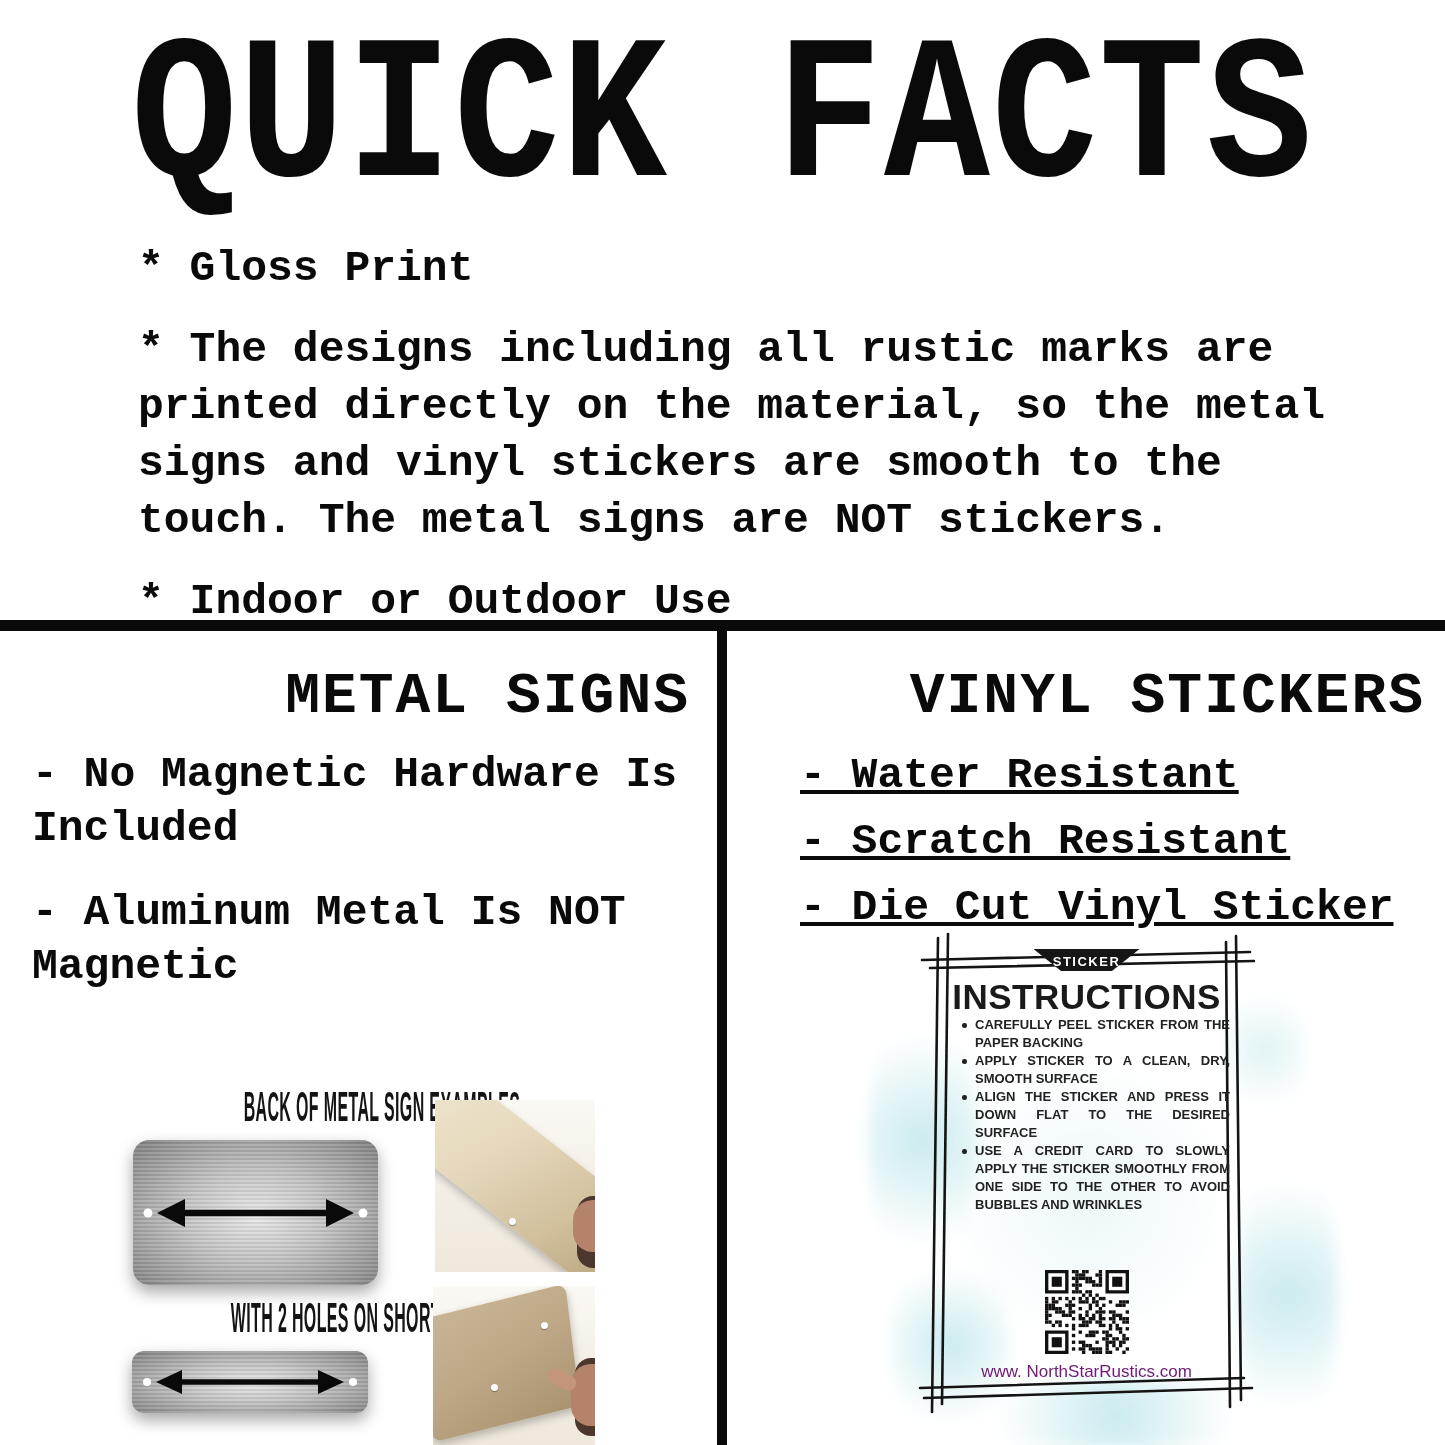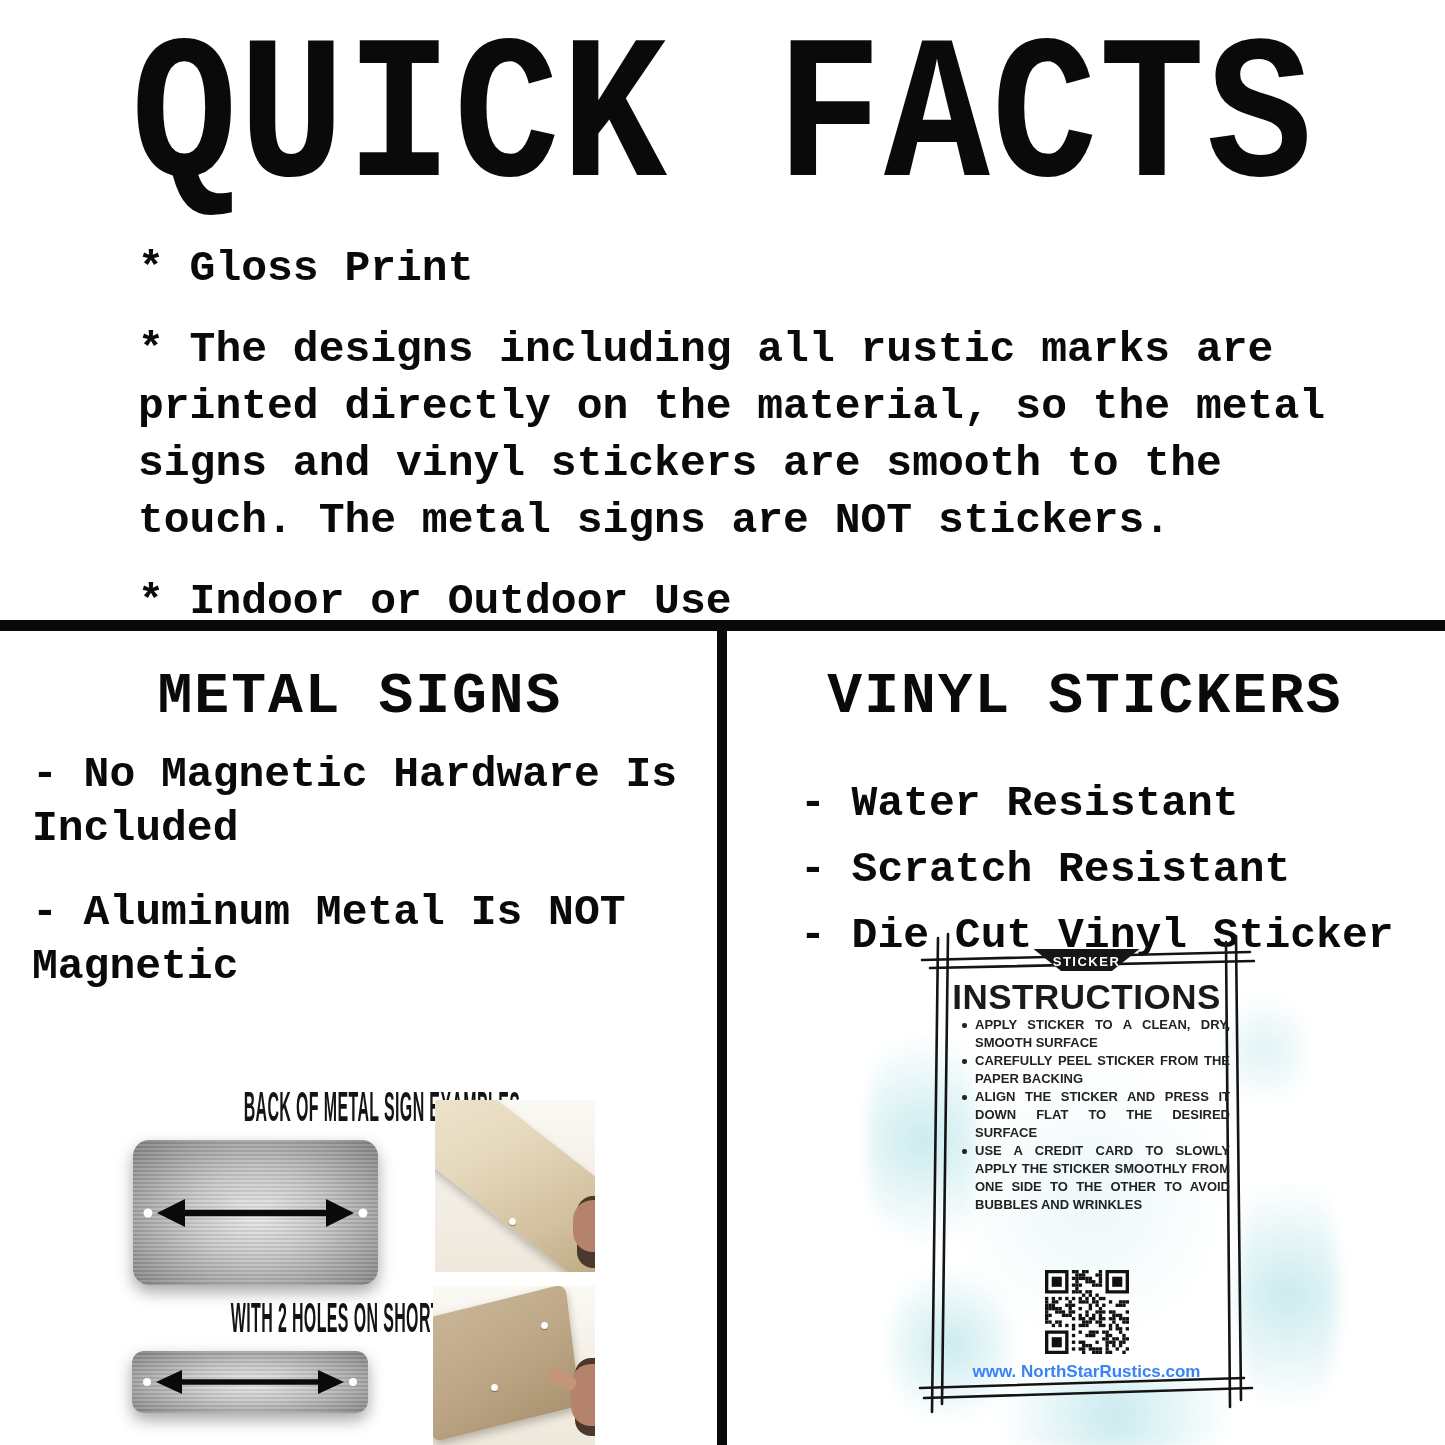--- a/index.html
+++ b/index.html
@@ -11,27 +11,27 @@
   .title{display:inline-block;font-size:205px;font-weight:bold;line-height:1;
          letter-spacing:2px;transform:scaleX(.86);transform-origin:center top;white-space:nowrap;}
   .intro{position:absolute;left:138px;top:240px;width:1245px;}
   .intro p{margin:0 0 24px 0;font-size:43px;line-height:57px;font-weight:bold;}
 
   
   .h-divider{position:absolute;left:0;top:620px;width:1445px;height:11px;background:#0a0a0a;}
   .v-divider{position:absolute;left:717px;top:629px;width:10px;height:816px;background:#0a0a0a;}
 
   
-  .col-head{position:absolute;top:664px;font-size:58px;font-weight:bold;letter-spacing:2px;text-align:center;}
+  .col-head{position:absolute;top:664px;font-size:58px;font-weight:bold;letter-spacing:2px;text-align:right;}
   .col-head.left{left:30px;width:660px;}
   .col-head.right{left:745px;width:680px;font-family:Liberation Mono, monospace;}
   .bullets p{margin:0;font-weight:bold;font-size:43px;}
   .bullets.left{position:absolute;left:32px;top:748px;width:662px;}
   .bullets.left p{line-height:54px;margin-bottom:30px;}
-  .bullets.right{position:absolute;left:800px;top:780px;width:620px;}
+  .bullets.right{position:absolute;left:800px;top:752px;width:620px;text-decoration:underline;}
   .bullets.right p{line-height:48px;margin-bottom:18px;white-space:nowrap;}
 
   
   .caption{position:absolute;left:18px;width:474px;text-align:center;
            font-family:"Liberation Sans",sans-serif;font-weight:bold;color:#141414;}
   .caption span{display:inline-block;font-size:42px;line-height:1;transform:scaleX(.38);
                 transform-origin:center;white-space:nowrap;letter-spacing:1px;}
   .caption.c1{top:1086px;}
   .caption.c2{top:1297px;}
 
@@ -78,21 +78,21 @@
          text-align:center;line-height:25px;}
   .card-title{position:absolute;left:0;top:35px;width:100%;text-align:center;
               font-size:35px;font-weight:bold;letter-spacing:.5px;color:#1a1a1a;}
   .card-list{position:absolute;left:30px;top:74px;width:270px;margin:0;padding:0;list-style:none;
              font-size:13px;font-weight:bold;line-height:18px;text-align:justify;color:#222;}
   .card-list li{position:relative;padding-left:15px;}
   .card-list li::before{content:"";position:absolute;left:2px;top:7px;width:4.5px;height:4.5px;
                         border-radius:50%;background:#222;}
   .qr{position:absolute;left:50%;top:328px;transform:translateX(-50%);}
   .website{position:absolute;left:0;top:420px;width:100%;text-align:center;
-           font-size:17px;font-weight:bold;color:#3b82f6;}
+           font-size:17px;font-weight:normal;color:#701a75;}
 </style>
 </head>
 <body>
 
 <div class="canvas">
 
   <div class="title-wrap">
     <span class="title">QUICK FACTS</span>
   </div>
   <div class="intro">
@@ -180,22 +180,22 @@
 
         <path d="M 12 38 L 336 31"></path>
         <path d="M 308 12 L 312 477"></path>
         <path d="M 326 448 L 2 458"></path>
         <path d="M 30 4 L 24 474"></path>
       </g>
     </svg>
     <div class="badge">STICKER</div>
     <div class="card-title">INSTRUCTIONS</div>
     <ul class="card-list">
+      <li><span>CAREFULLY PEEL STICKER FROM THE PAPER BACKING</span></li>
       <li><span>APPLY STICKER TO A CLEAN, DRY, SMOOTH SURFACE</span></li>
-      <li><span>CAREFULLY PEEL STICKER FROM THE PAPER BACKING</span></li>
       <li><span>ALIGN THE STICKER AND PRESS IT DOWN FLAT TO THE DESIRED SURFACE</span></li>
       <li><span>USE A CREDIT CARD TO SLOWLY APPLY THE STICKER SMOOTHLY FROM ONE SIDE TO THE OTHER TO AVOID BUBBLES AND WRINKLES</span></li>
     </ul>
     <svg class="qr" width="84" height="84" viewBox="0 0 25 25">
       <rect x="0" y="0" width="25" height="25" fill="#ffffff"></rect>
       <g fill="#111111">
 
         <path d="M0 0h7v7h-7z M1 1v5h5v-5z" fill-rule="evenodd"></path>
         <rect x="2" y="2" width="3" height="3"></rect>
         <path d="M18 0h7v7h-7z M19 1v5h5v-5z" fill-rule="evenodd"></path>

